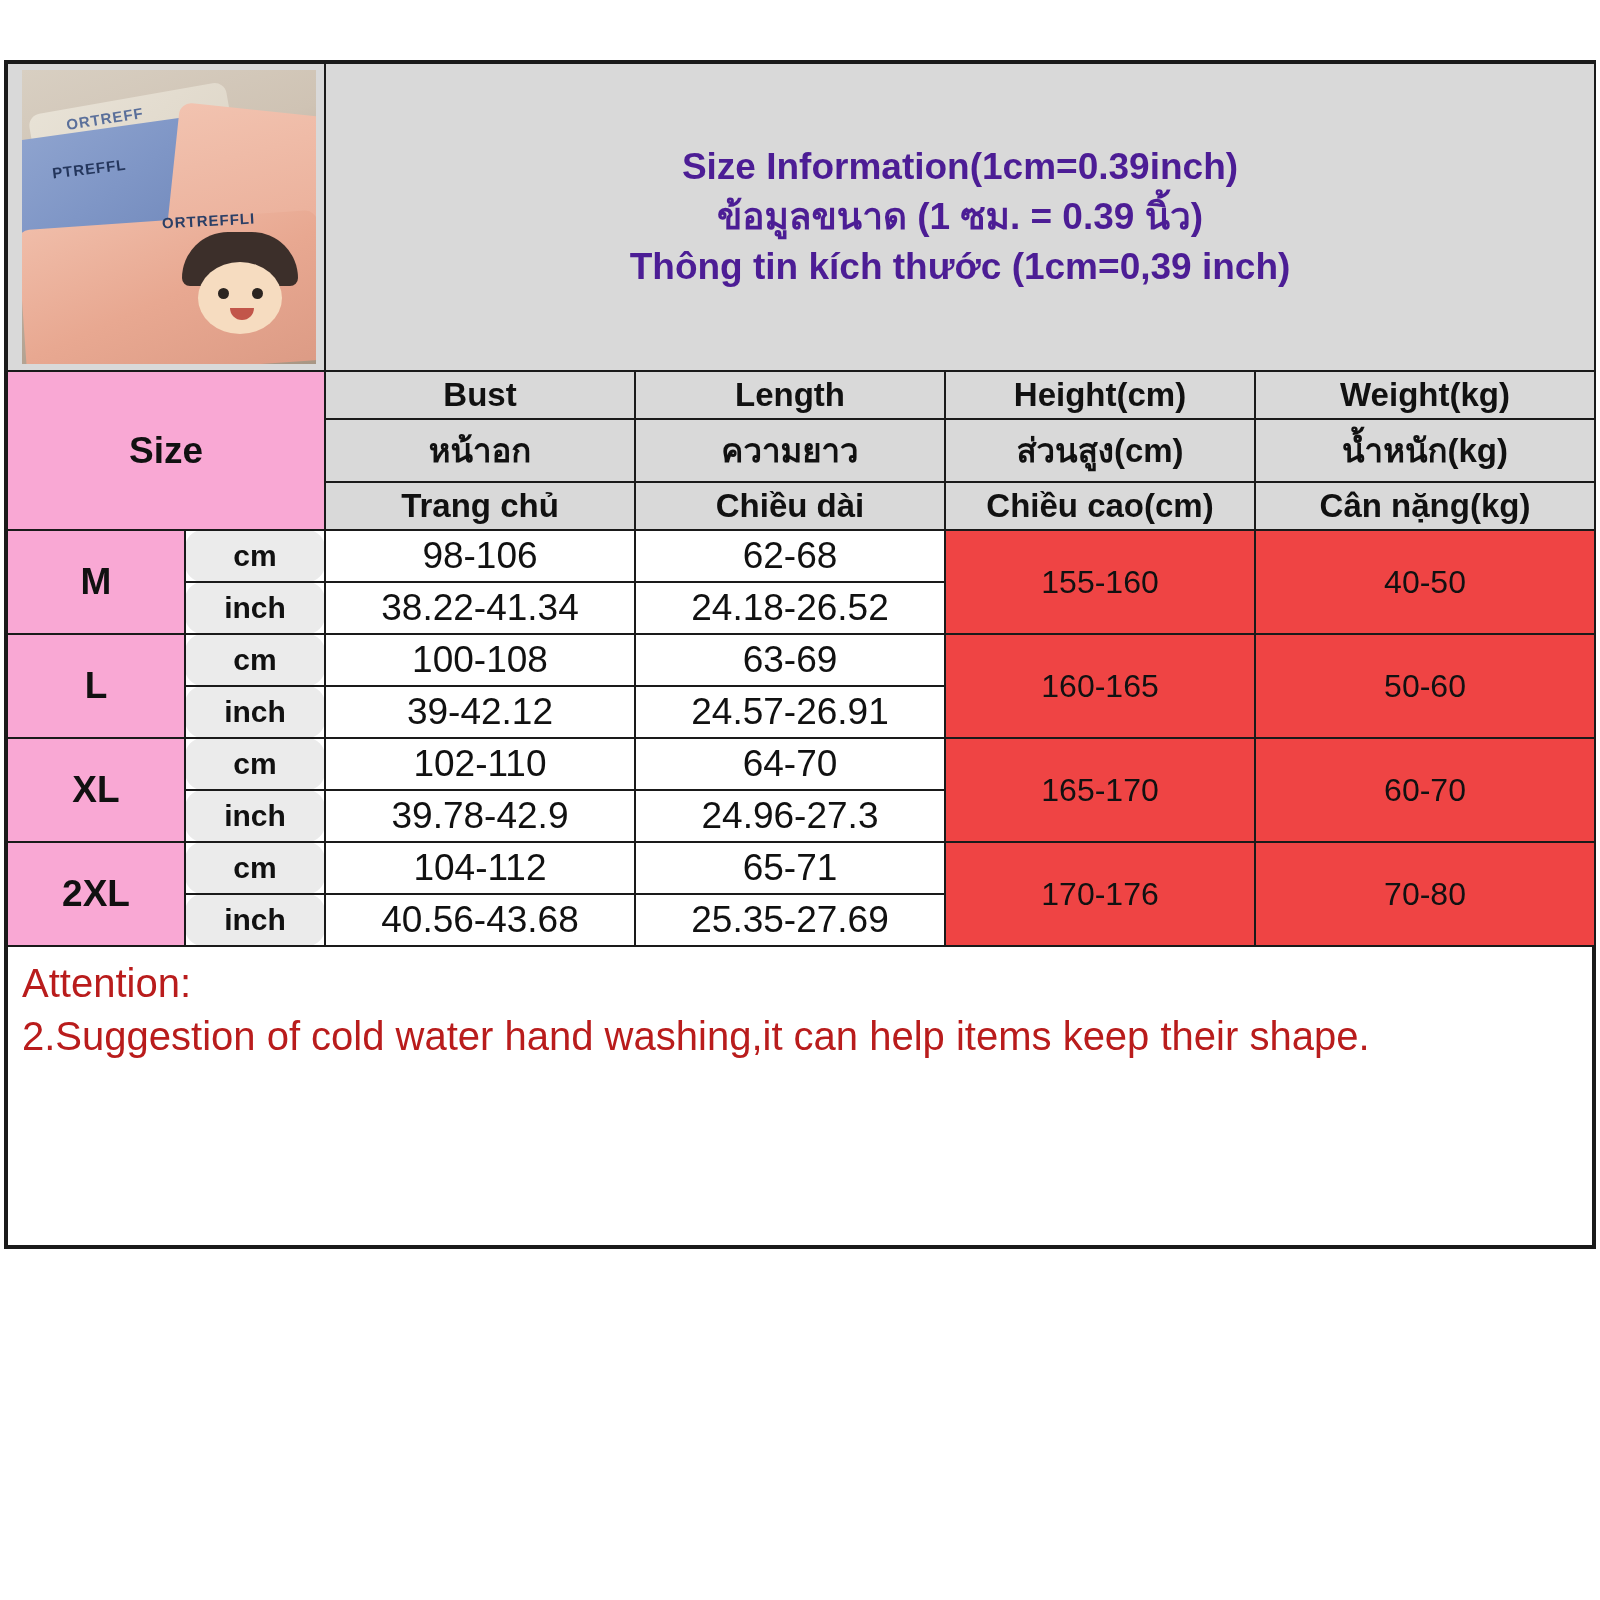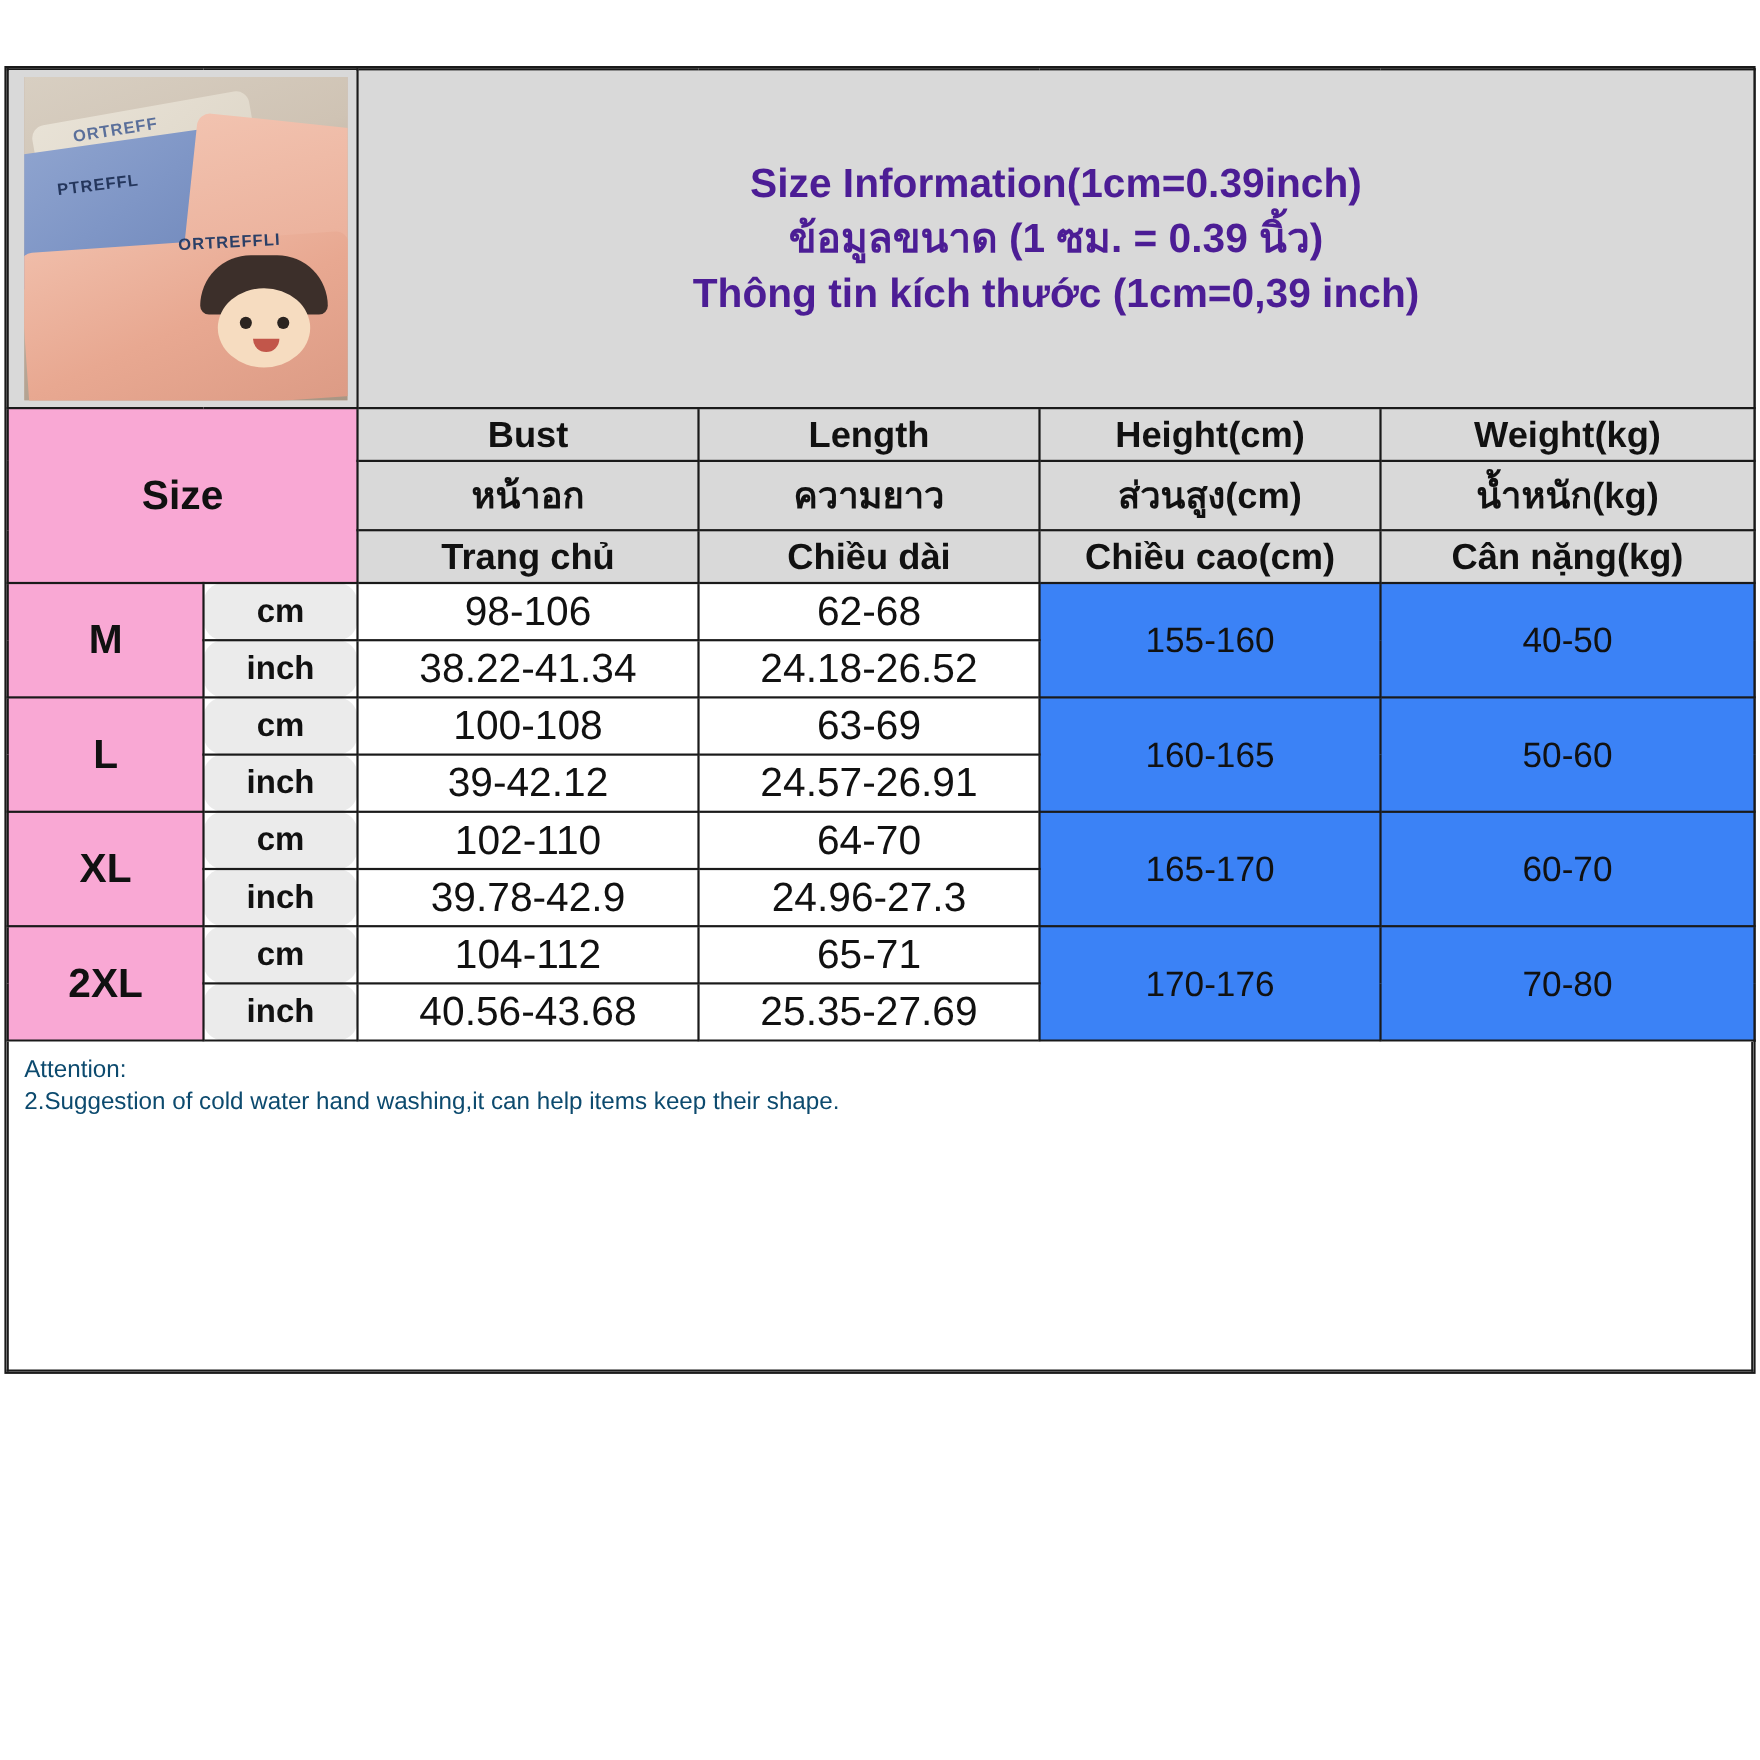--- a/index.html
+++ b/index.html
@@ -158,31 +158,31 @@
     background: #d9d9d9;
     font-weight: bold;
     font-size: 33px;
     white-space: nowrap;
   }
   .val-cell {
     background: #ffffff;
     font-size: 37px;
   }
   .val-cell-alt {
-    background: #3b82f6;
+    background: #ef4444;
     font-size: 32px;
   }
   .notes {
     border: 2px solid #1a1a1a;
     border-top: none;
     padding: 10px 14px 18px 14px;
     background: #ffffff;
-    font-size: 22px;
+    font-size: 40px;
     line-height: 1.32;
-    color: #0c4a6e;
+    color: #b91c1c;
     box-sizing: border-box;
     min-height: 300px;
   }
   .notes div { margin: 0; }
 </style>
 </head>
 <body>
 
 <div class="sheet">
   <div class="chart">

